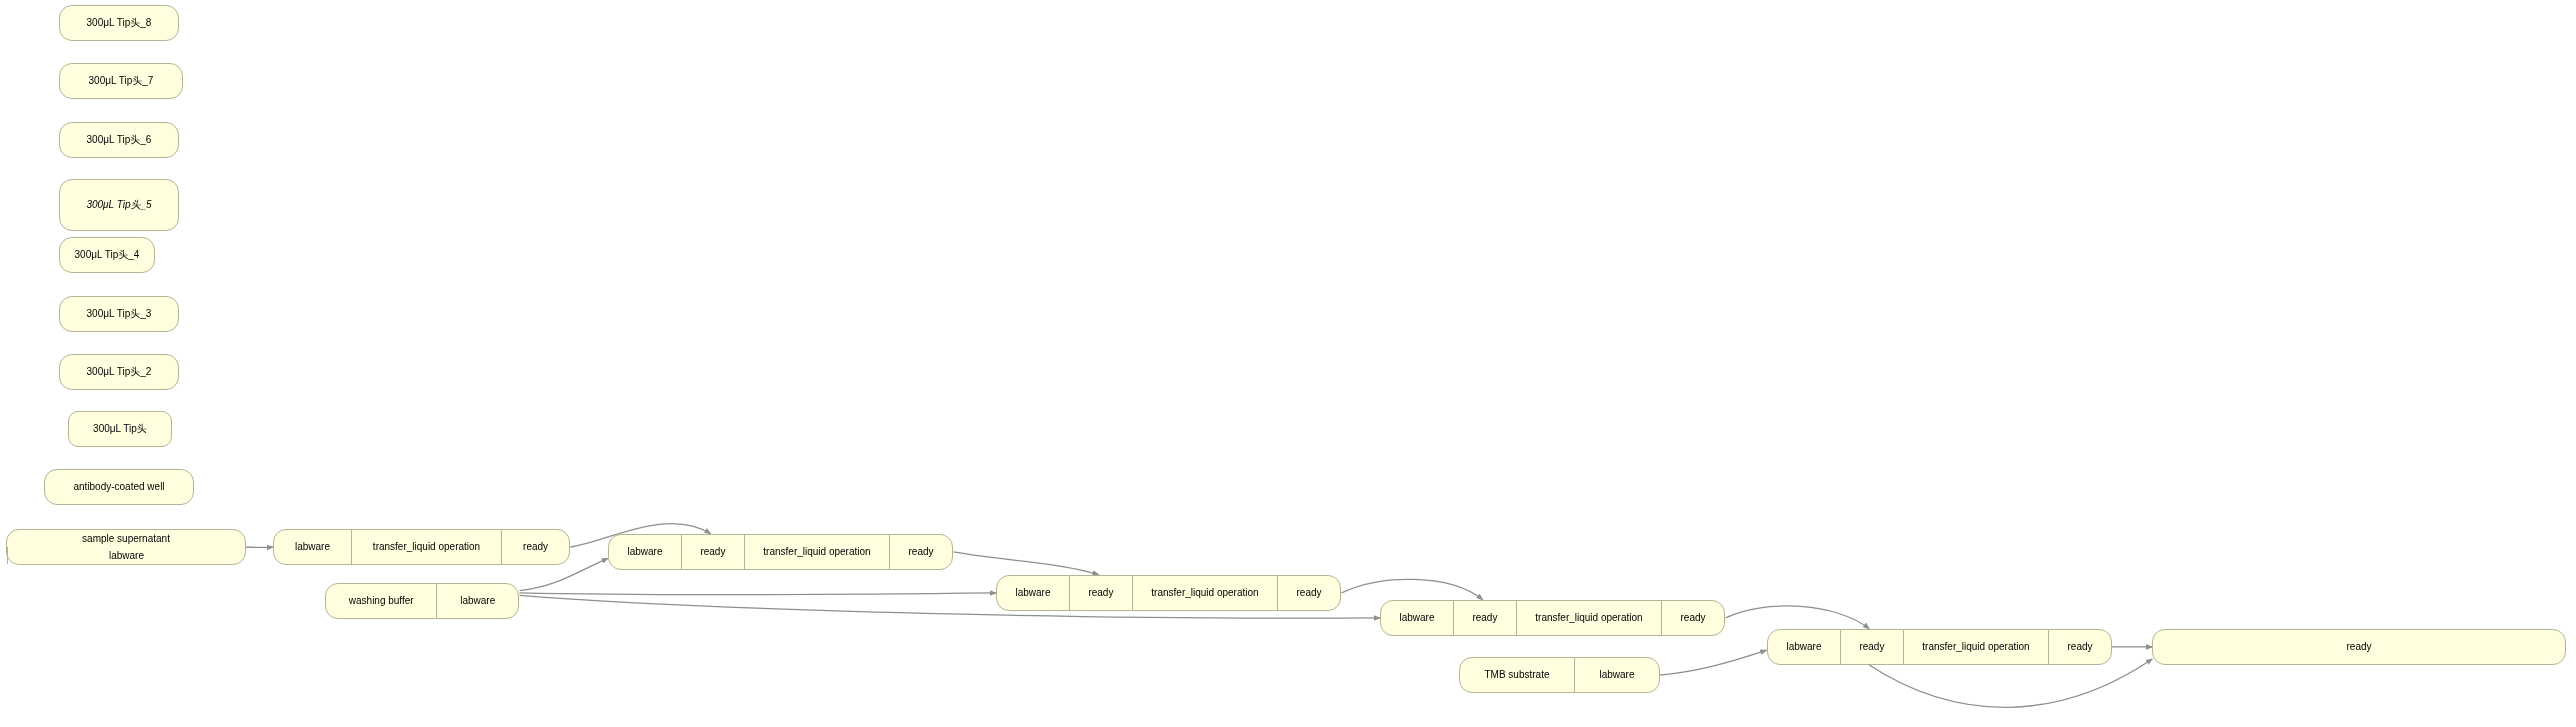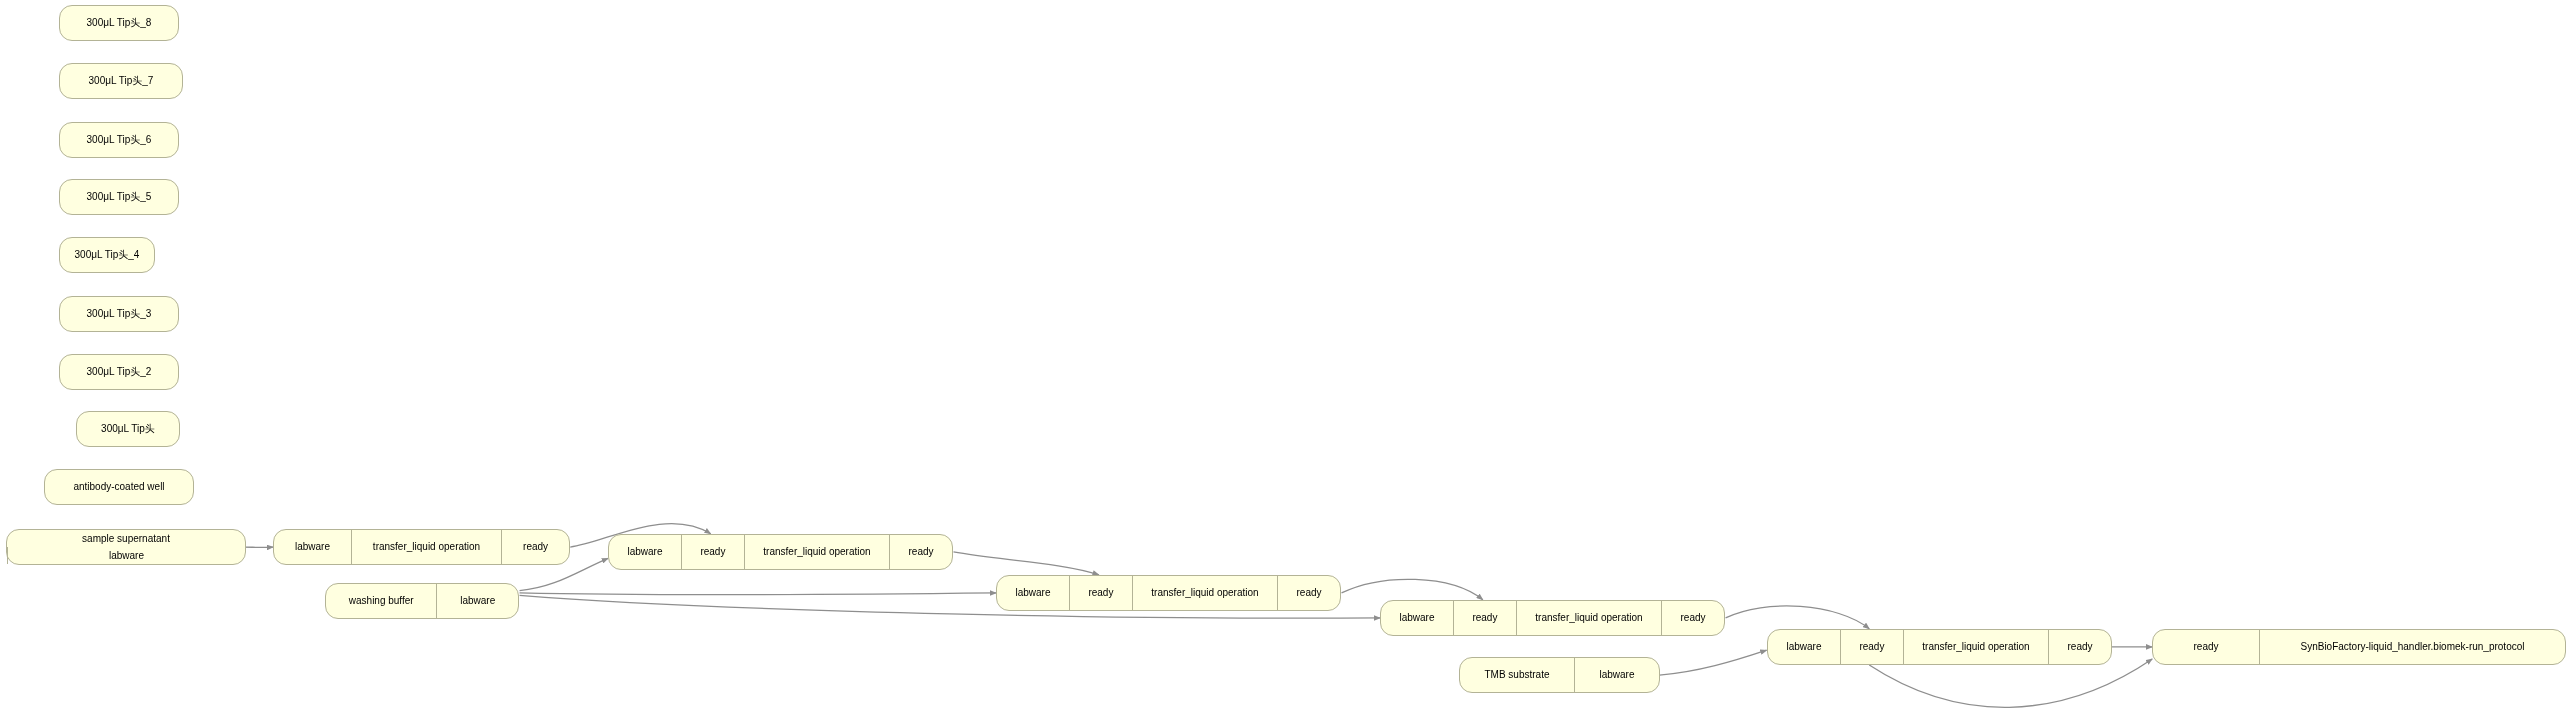--- a/index.html
+++ b/index.html
@@ -76,33 +76,33 @@
     </svg>
 <div class="node" style="left: 59px; top: 4.8px; width: 120px; height: 36px;">
       <div class="cell">300μL Tip头_8</div>
     </div>
     <div class="node" style="left: 59px; top: 63px; width: 124px; height: 36px;">
       <div class="cell">300μL Tip头_7</div>
     </div>
     <div class="node" style="left: 59px; top: 122px; width: 120px; height: 36px;">
       <div class="cell">300μL Tip头_6</div>
     </div>
-    <div class="node" style="left: 59px; top: 179px; width: 120px; height: 36px;">
+    <div class="node" style="left: 59px; top: 179px; width: 120px; height: 52px; font-style: italic;">
       <div class="cell">300μL Tip头_5</div>
     </div>
     <div class="node" style="left: 59px; top: 237px; width: 96px; height: 36px;">
       <div class="cell">300μL Tip头_4</div>
     </div>
     <div class="node" style="left: 59px; top: 296px; width: 120px; height: 36px;">
       <div class="cell">300μL Tip头_3</div>
     </div>
     <div class="node" style="left: 59px; top: 354px; width: 120px; height: 36px; align-items: center;">
       <div class="cell">300μL Tip头_2</div>
     </div>
-    <div class="node" style="left: 76px; top: 411px; width: 104px; height: 36px;">
+    <div class="node" style="left: 68px; top: 411px; width: 104px; height: 36px; border-radius: 10px;">
       <div class="cell">300μL Tip头</div>
     </div>
     <div class="node" style="left: 44px; top: 469px; width: 150px; height: 36px;">
       <div class="cell">antibody-coated well</div>
     </div>
     <div class="node" style="left: 6px; top: 529px; width: 240px; height: 36px; flex-direction: column;">
       <div class="cell">sample supernatant</div>
       <div class="cell">labware</div>
     </div>
     <div class="node" style="left: 273px; top: 529px; width: 297px; height: 36px;">
@@ -137,16 +137,15 @@
       <div class="cell">ready</div>
       <div class="cell">transfer_liquid operation</div>
       <div class="cell">ready</div>
     </div>
     <div class="node" style="left: 1459px; top: 657px; width: 201px; height: 36px;">
       <div class="cell">TMB substrate</div>
       <div class="cell">labware</div>
     </div>
     <div class="node" style="left: 2152px; top: 629px; width: 414px; height: 36px;">
       <div class="cell">ready</div>
-      <div class="cell">SynBioFactory-liquid_handler.biomek-run_protocol</div>
     </div>
   </div>
 
 
 </body></html>

